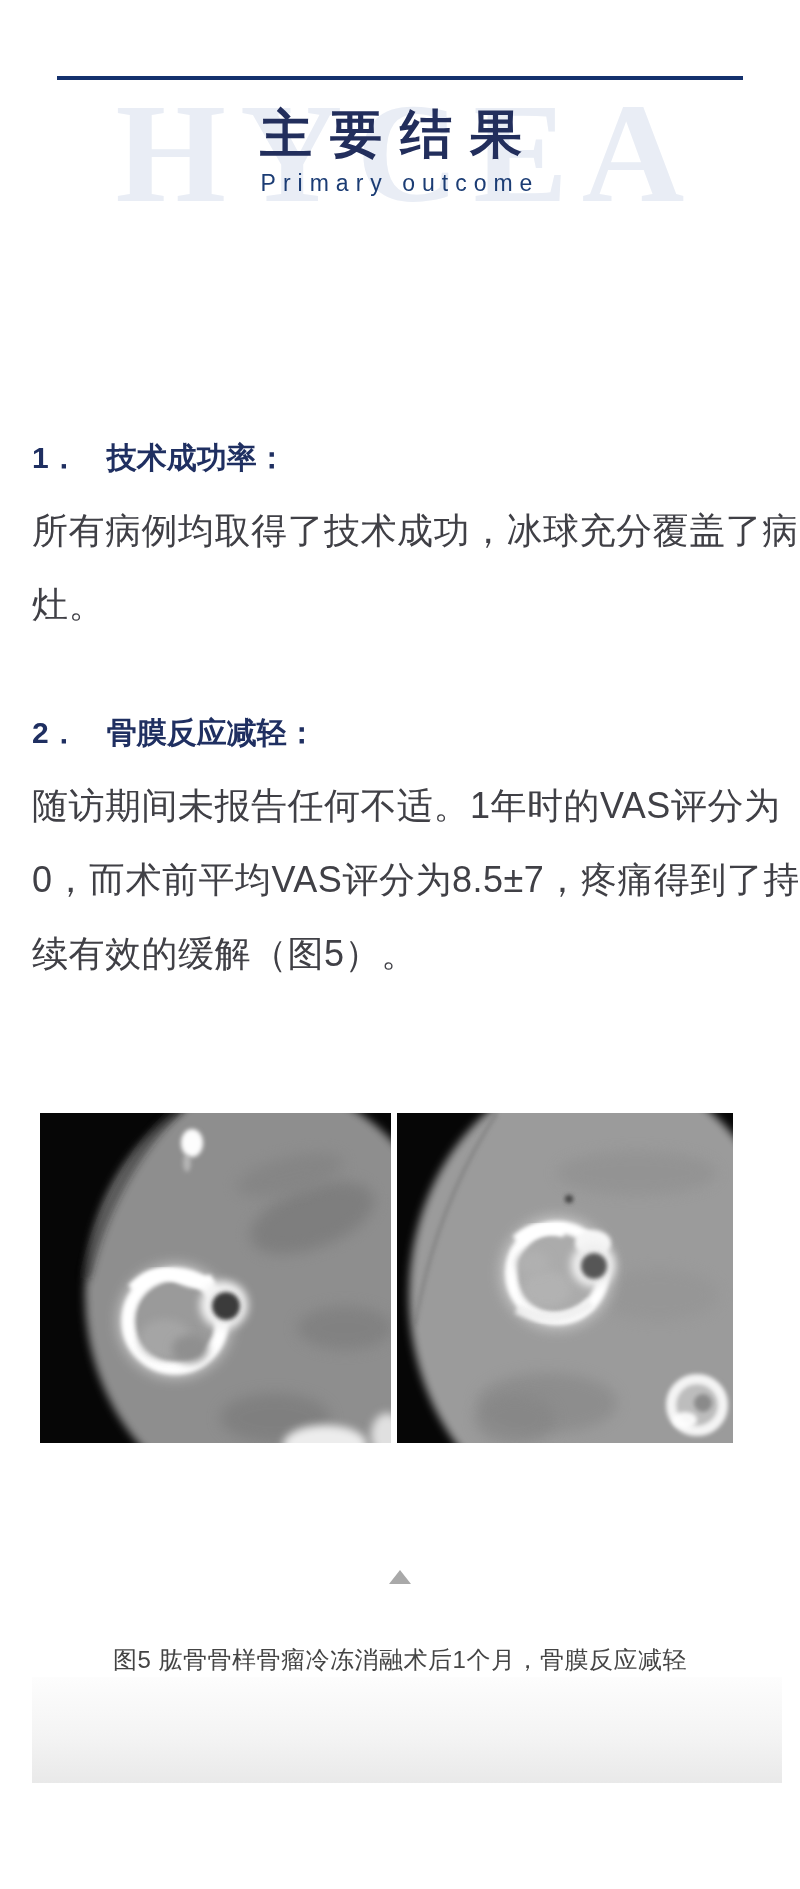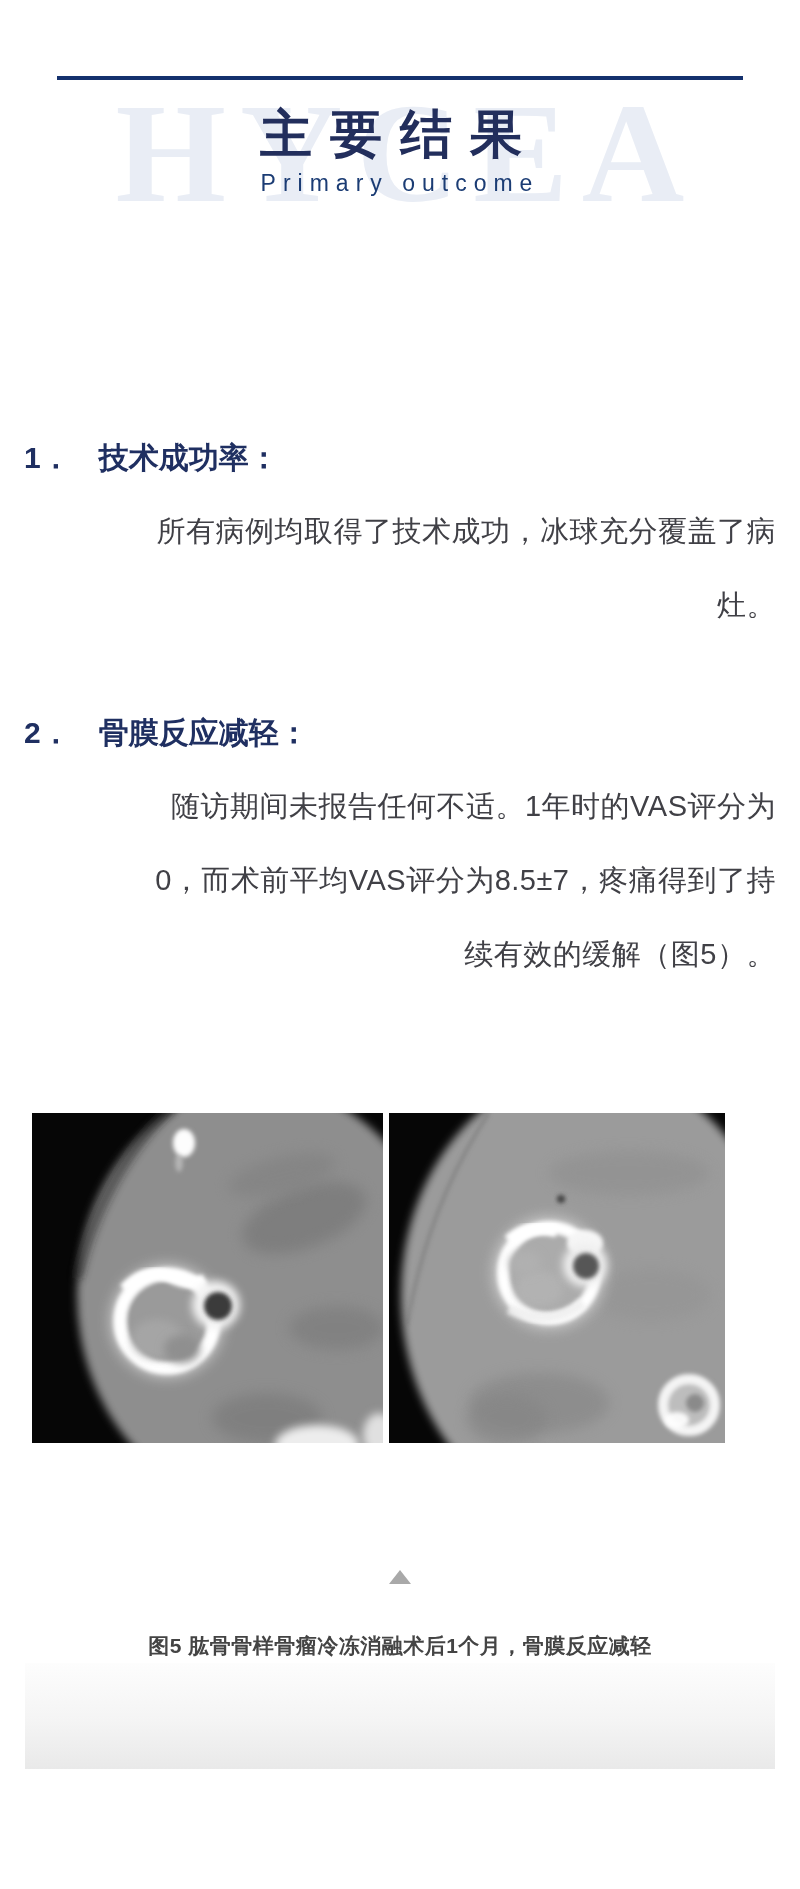--- a/index.html
+++ b/index.html
@@ -18,49 +18,48 @@
   }
   .page-title {
     position:relative; z-index:1; margin:0; padding-top:10px; 
     font-size:52px; font-weight:bold; letter-spacing:18px; color:#222e5c; line-height:60px;
   }
   .page-subtitle {
     position:relative; z-index:1; margin-top:6px; padding-left:0;
     font-size:23px; letter-spacing:7px; color:#1b3c74; line-height:27px;
   }
   
-  .main { padding:0 24px; }
+  .main { padding:0 32px; }
   .section-heading {
     margin:0; font-size:30px; font-weight:bold; color:#1f2f61; line-height:36px;
   }
   .section-heading .num { margin-right:28px; }
   #heading-1 { margin-top:229px; }
   #heading-2 { margin-top:73px; }
   .para { margin:18px 0 0; }
   .bodyline {
-    font-size:29px; line-height:74px; color:#404046; letter-spacing:0.5px;
+    font-size:36px; line-height:74px; color:#404046; letter-spacing:0.5px;
     white-space:nowrap;
-    text-align:right;
   }
   .indent-first { text-indent:58px; }
   
   .figure-row {
     margin-top:122px; margin-left:8px; width:693px; height:330px;
     display:flex; gap:6px;
   }
   .ct-frame { height:330px; overflow:hidden; background:#000; }
   .ct-frame.left  { width:351px; }
   .ct-frame.right { width:336px; }
   .up-triangle {
     width:0; height:0; margin:127px auto 0;
     border-left:11px solid transparent; border-right:11px solid transparent;
     border-bottom:14px solid #a9a9a9;
   }
   .figure-caption {
-    margin-top:47px; text-align:center; font-size:21px; font-weight:bold;
+    margin-top:61px; text-align:center; font-size:24px; font-weight:normal;
     color:#444444; line-height:30px; letter-spacing:0.5px;
   }
   .footer-band {
     margin:2px auto 0; width:750px; height:106px;
     background:linear-gradient(180deg,#fdfdfd 0%,#f4f4f4 55%,#e9e9e9 100%);
   }
 </style>
 </head>
 <body>
 

